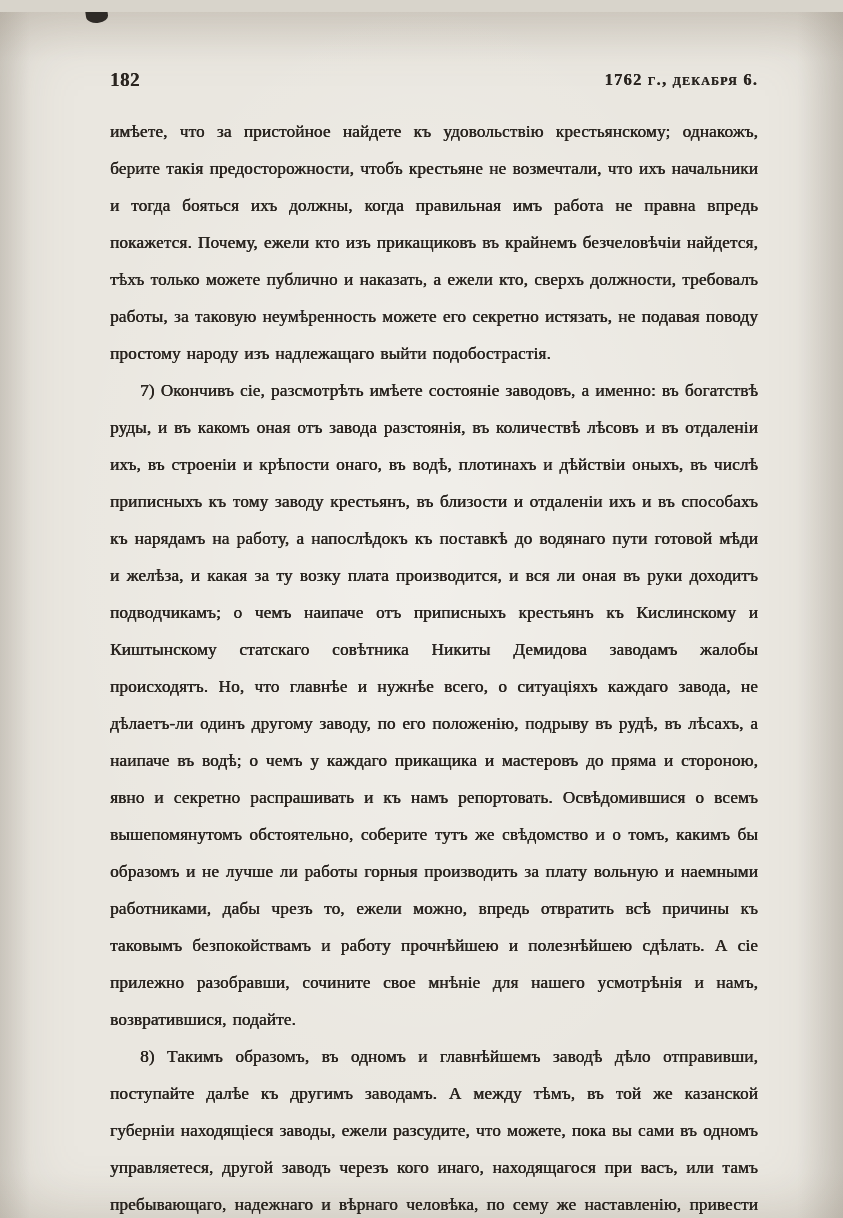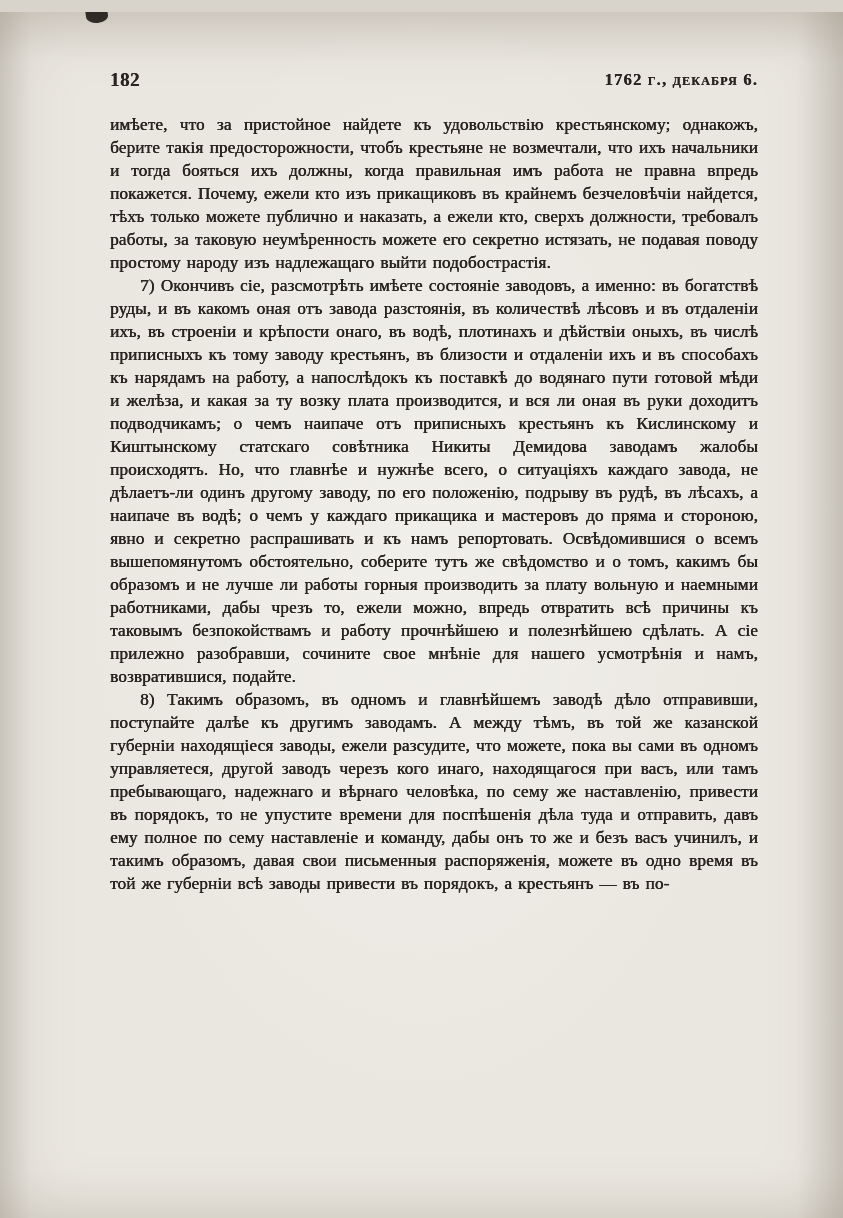--- a/index.html
+++ b/index.html
@@ -76,21 +76,21 @@
   }
   .text-block {
     position: absolute;
     top: 101px;
     left: 110px;
     width: 648px;
   }
   .para {
     margin: 0;
     font-size: 17.2px;
-    line-height: 23px;
+    line-height: 37px;
     text-align: justify;
     text-indent: 30px;
     letter-spacing: 0.15px;
     word-spacing: 1.5px;
     text-shadow: 0.38px 0 0 currentColor, 0 0.25px 0 rgba(42,37,32,0.55);
   }
   .para.no-indent {
     text-indent: 0;
   }
 </style>

